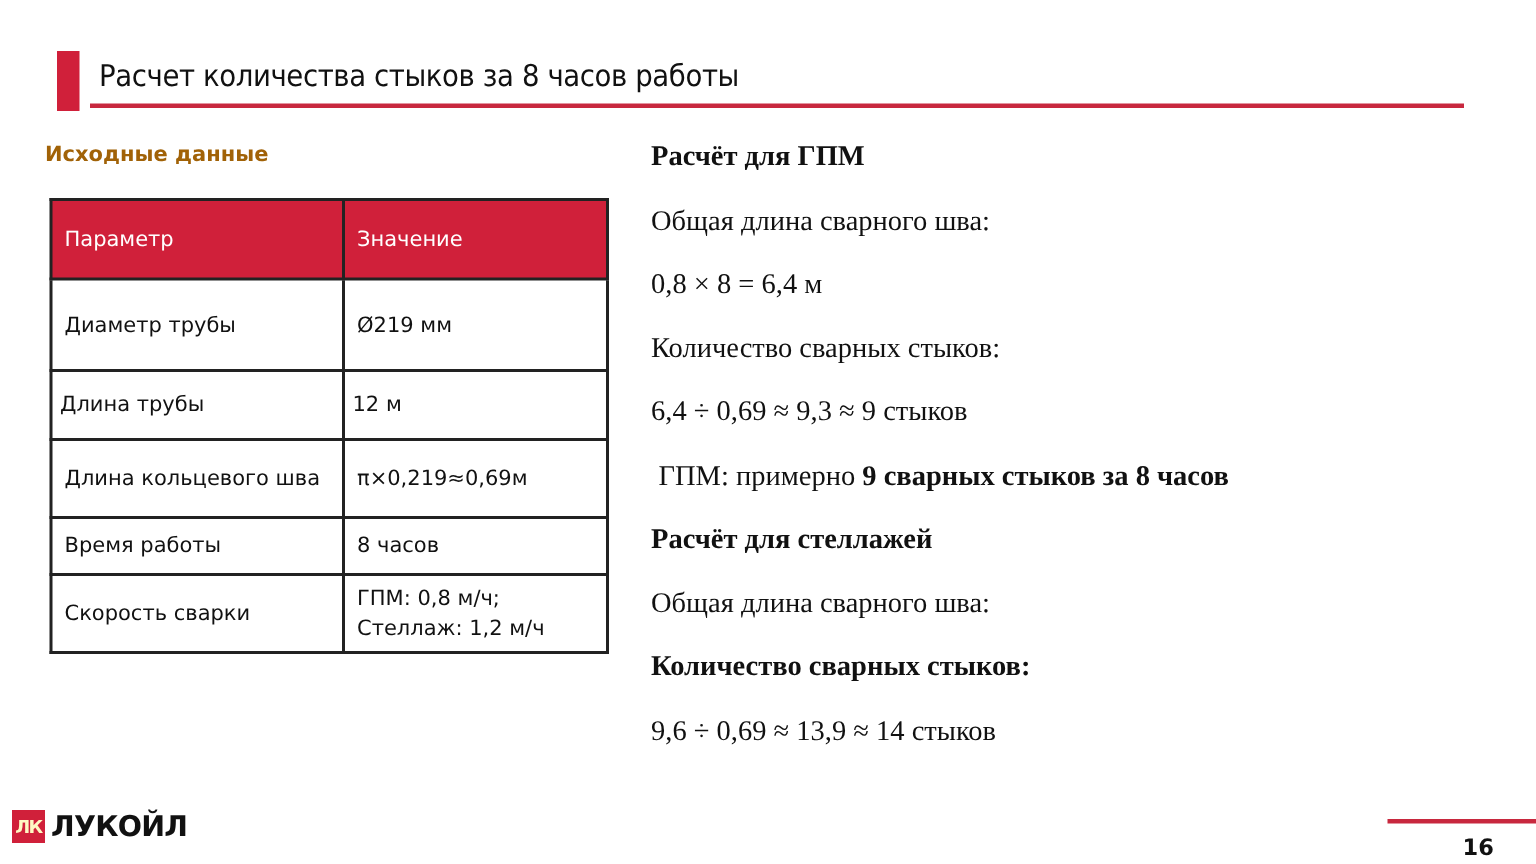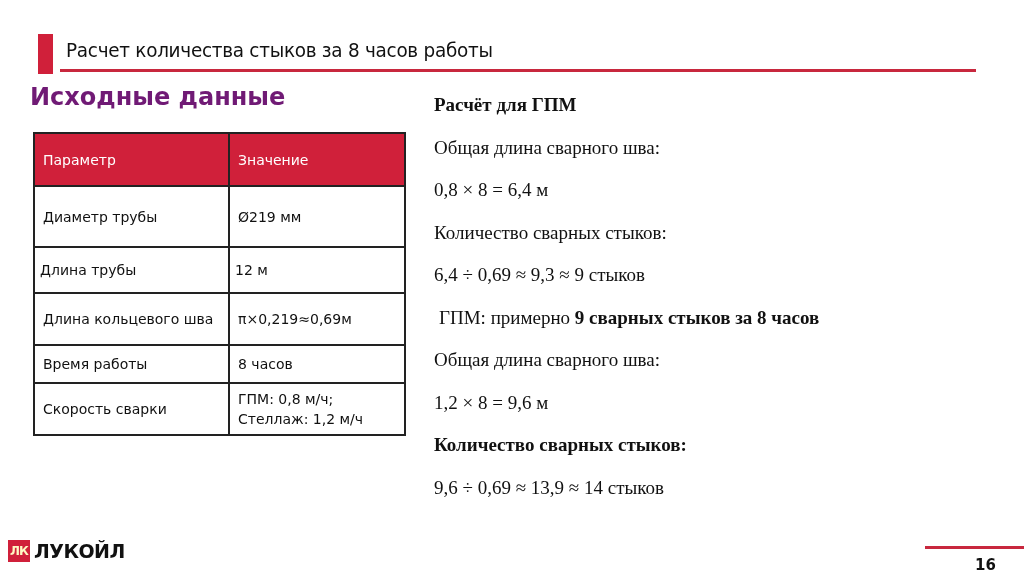--- a/index.html
+++ b/index.html
@@ -4,21 +4,21 @@
   <style>
     html, body { margin: 0; padding: 0; }
     body {
       width: 1024px; height: 576px; background: #ffffff; position: relative; overflow: hidden;
       font-family: "DejaVu Sans", sans-serif; color: #111;
     }
     .title-bar { position: absolute; left: 38px; top: 34px; width: 15px; height: 40px; background: #d0203a; }
     .title { position: absolute; left: 66px; top: 38px; font-family: "DejaVu Sans", sans-serif; font-size: 20px; color: #111; letter-spacing: -0.3px; transform: scaleX(0.92); transform-origin: left top; }
     .title-rule { position: absolute; left: 60px; top: 69px; width: 916px; height: 3px; background: #c8283e; }
 
-    .left-heading { position: absolute; left: 30px; top: 83px; font-family: "DejaVu Sans", sans-serif; font-weight: bold; font-size: 24px; color: #701a75; }
+    .left-heading { position: absolute; left: 30px; top: 95px; font-family: "DejaVu Sans", sans-serif; font-weight: bold; font-size: 14px; color: #a16207; }
 
     table.params { position: absolute; left: 33px; top: 132px; width: 373px; border-collapse: collapse; font-family: "DejaVu Sans", sans-serif; font-size: 14px; }
     table.params td { border: 2px solid #222; padding: 0 8px; vertical-align: middle; line-height: 20px; }
     table.params td:first-child { width: 177px; }
     table.params tr.hdr td { background: #d0203a; color: #fff; height: 51px; }
     table.params tr.r1 td { height: 59px; }
     table.params tr.r2 td { height: 64px; }
     table.params tr.r3 td { height: 44px; }
     table.params tr.r4 td { height: 50px; }
     table.params tr.r5 td { height: 36px; }
@@ -77,22 +77,22 @@
 </tbody>
   </table>
 
 <div class="right">
   <div class="line b">Расчёт для ГПМ</div>
   <div class="line">Общая длина сварного шва:</div>
   <div class="line">0,8 × 8 = 6,4 м</div>
   <div class="line">Количество сварных стыков:</div>
   <div class="line">6,4 ÷ 0,69 ≈ 9,3 ≈ 9 стыков</div>
   <div class="line indent"><span>ГПМ: примерно </span><span class="b">9 сварных стыков за 8 часов</span></div>
+  <div class="line b">Расчёт для стеллажей</div>
   <div class="line">Общая длина сварного шва:</div>
-  <div class="line">1,2 × 8 = 9,6 м</div>
   <div class="line b">Количество сварных стыков:</div>
   <div class="line">9,6 ÷ 0,69 ≈ 13,9 ≈ 14 стыков</div>
 </div>
 
 <div class="logo">
   <div class="logo-mark">ЛК</div>
   <div class="logo-text">ЛУКОЙЛ</div>
 </div>
 
 <div class="foot-rule"></div>

